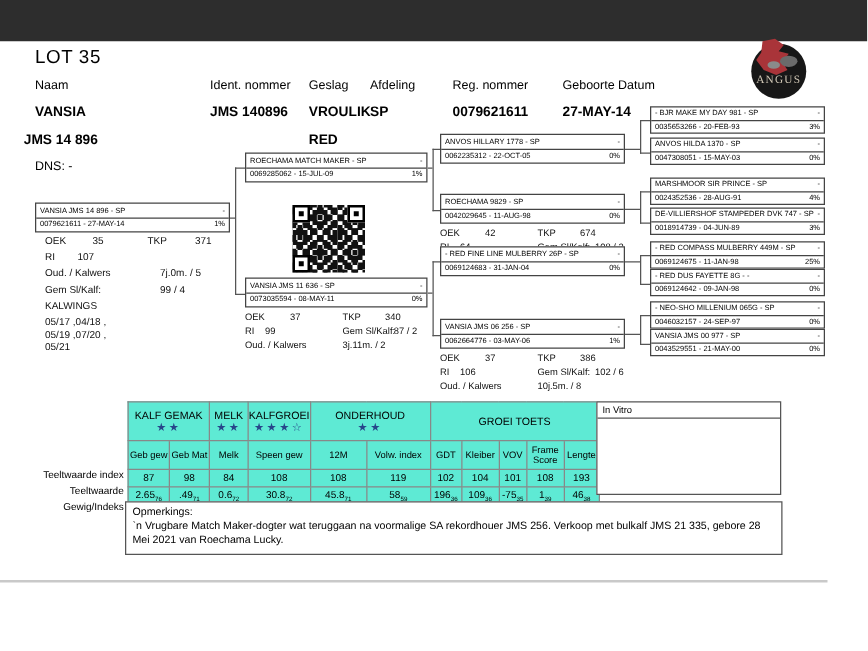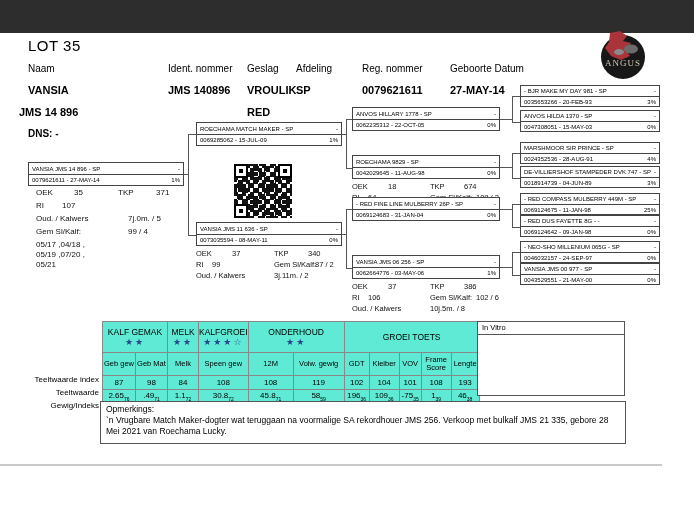--- a/index.html
+++ b/index.html
@@ -6,21 +6,21 @@
   .page{position:relative;width:694px;height:488px;background:#fff;overflow:hidden;
         font-family:"Liberation Sans",sans-serif;color:#000;}
   .abs{position:absolute;}
   .bar{background:#2d2d2d;}
   .greyline{background:#c9c9c9;}
   
   .lot{font-size:15px;letter-spacing:.5px;}
   .owner{font-size:10.5px;font-weight:bold;}
   .lbl{font-size:10px;}
   .val{font-size:11px;font-weight:bold;}
-  .dns{font-size:10px;font-weight:bold;}
+  .dns{font-size:10px;}
   
   .pbox{position:absolute;border:1px solid #444;background:#fff;font-size:6px;line-height:10px;box-sizing:border-box;}
   .pbox .pr1{display:flex;justify-content:space-between;align-items:center;height:11px;padding:0 3px;border-bottom:1px solid #444;white-space:nowrap;overflow:hidden;}
   .pbox .pr2{display:flex;justify-content:space-between;align-items:center;height:10px;padding:0 3px;white-space:nowrap;}
   .pbox.sm .pr1{height:10px;}
   .pbox.sm .pr2{height:9px;}
   
   .stats{position:absolute;font-size:7.5px;color:#111;}
   .srow{position:relative;height:11px;white-space:nowrap;}
   .srow span{position:absolute;top:0;}
@@ -128,20 +128,23 @@
         <span style="left:26px">107</span>
       </div>
     <div class="srow">
         <span style="left:0">Oud. / Kalwers</span>
         <span style="left:92px">7j.0m. / 5</span>
       </div>
     <div class="srow">
         <span style="left:0">Gem Sl/Kalf:</span>
         <span style="left:92px">99 / 4</span>
       </div>
+    <div class="srow">
+        <span style="left:0">KALWINGS</span>
+      </div>
     <div class="srow kd">
         <span style="left:0">05/17 ,04/18 ,</span>
       </div>
     <div class="srow kd">
         <span style="left:0">05/19 ,07/20 ,</span>
       </div>
     <div class="srow kd">
         <span style="left:0">05/21</span>
       </div>
   </div>
@@ -208,21 +211,21 @@
         <span>-</span>
       </div>
     <div class="pr2">
         <span>0042029645 - 11-AUG-98</span>
         <span>0%</span>
       </div>
   </div>
   <div class="stats" style="left:352px;top:182px;width:150px">
     <div class="srow">
         <span style="left:0">OEK</span>
-        <span style="left:36px">18</span>
+        <span style="left:36px">42</span>
         <span style="left:78px">TKP</span>
         <span style="left:112px">674</span>
       </div>
     <div class="srow">
         <span style="left:0">RI</span>
         <span style="left:16px">64</span>
         <span style="left:78px">Gem Sl/Kalf:</span>
         <span style="left:124px">108 / 2</span>
       </div>
     <div class="srow">
@@ -390,21 +393,21 @@
             <div>GROEI TOETS</div>
             <div class="stars"></div>
           </td>
     </tr>
     <tr class="thd">
       <td>Geb gew</td>
       <td>Geb Mat</td>
       <td>Melk</td>
       <td>Speen gew</td>
       <td>12M</td>
-      <td>Volw. gewig</td>
+      <td>Volw. index</td>
       <td>GDT</td>
       <td>Kleiber</td>
       <td>VOV</td>
       <td>Frame Score</td>
       <td>Lengte</td>
     </tr>
     <tr class="tdr">
       <td>87</td>
       <td>98</td>
       <td>84</td>
@@ -413,21 +416,21 @@
       <td>119</td>
       <td>102</td>
       <td>104</td>
       <td>101</td>
       <td>108</td>
       <td>193</td>
     </tr>
     <tr class="tdr">
       <td><span>2.65</span><sub>76</sub></td>
       <td><span>.49</span><sub>71</sub></td>
-      <td><span>1.1</span><sub>72</sub></td>
+      <td><span>0.6</span><sub>72</sub></td>
       <td><span>30.8</span><sub>72</sub></td>
       <td><span>45.8</span><sub>71</sub></td>
       <td><span>58</span><sub>59</sub></td>
       <td><span>196</span><sub>36</sub></td>
       <td><span>109</span><sub>36</sub></td>
       <td><span>-75</span><sub>35</sub></td>
       <td><span>1</span><sub>39</sub></td>
       <td><span>46</span><sub>38</sub></td>
     </tr>
     <tr class="tdr">

